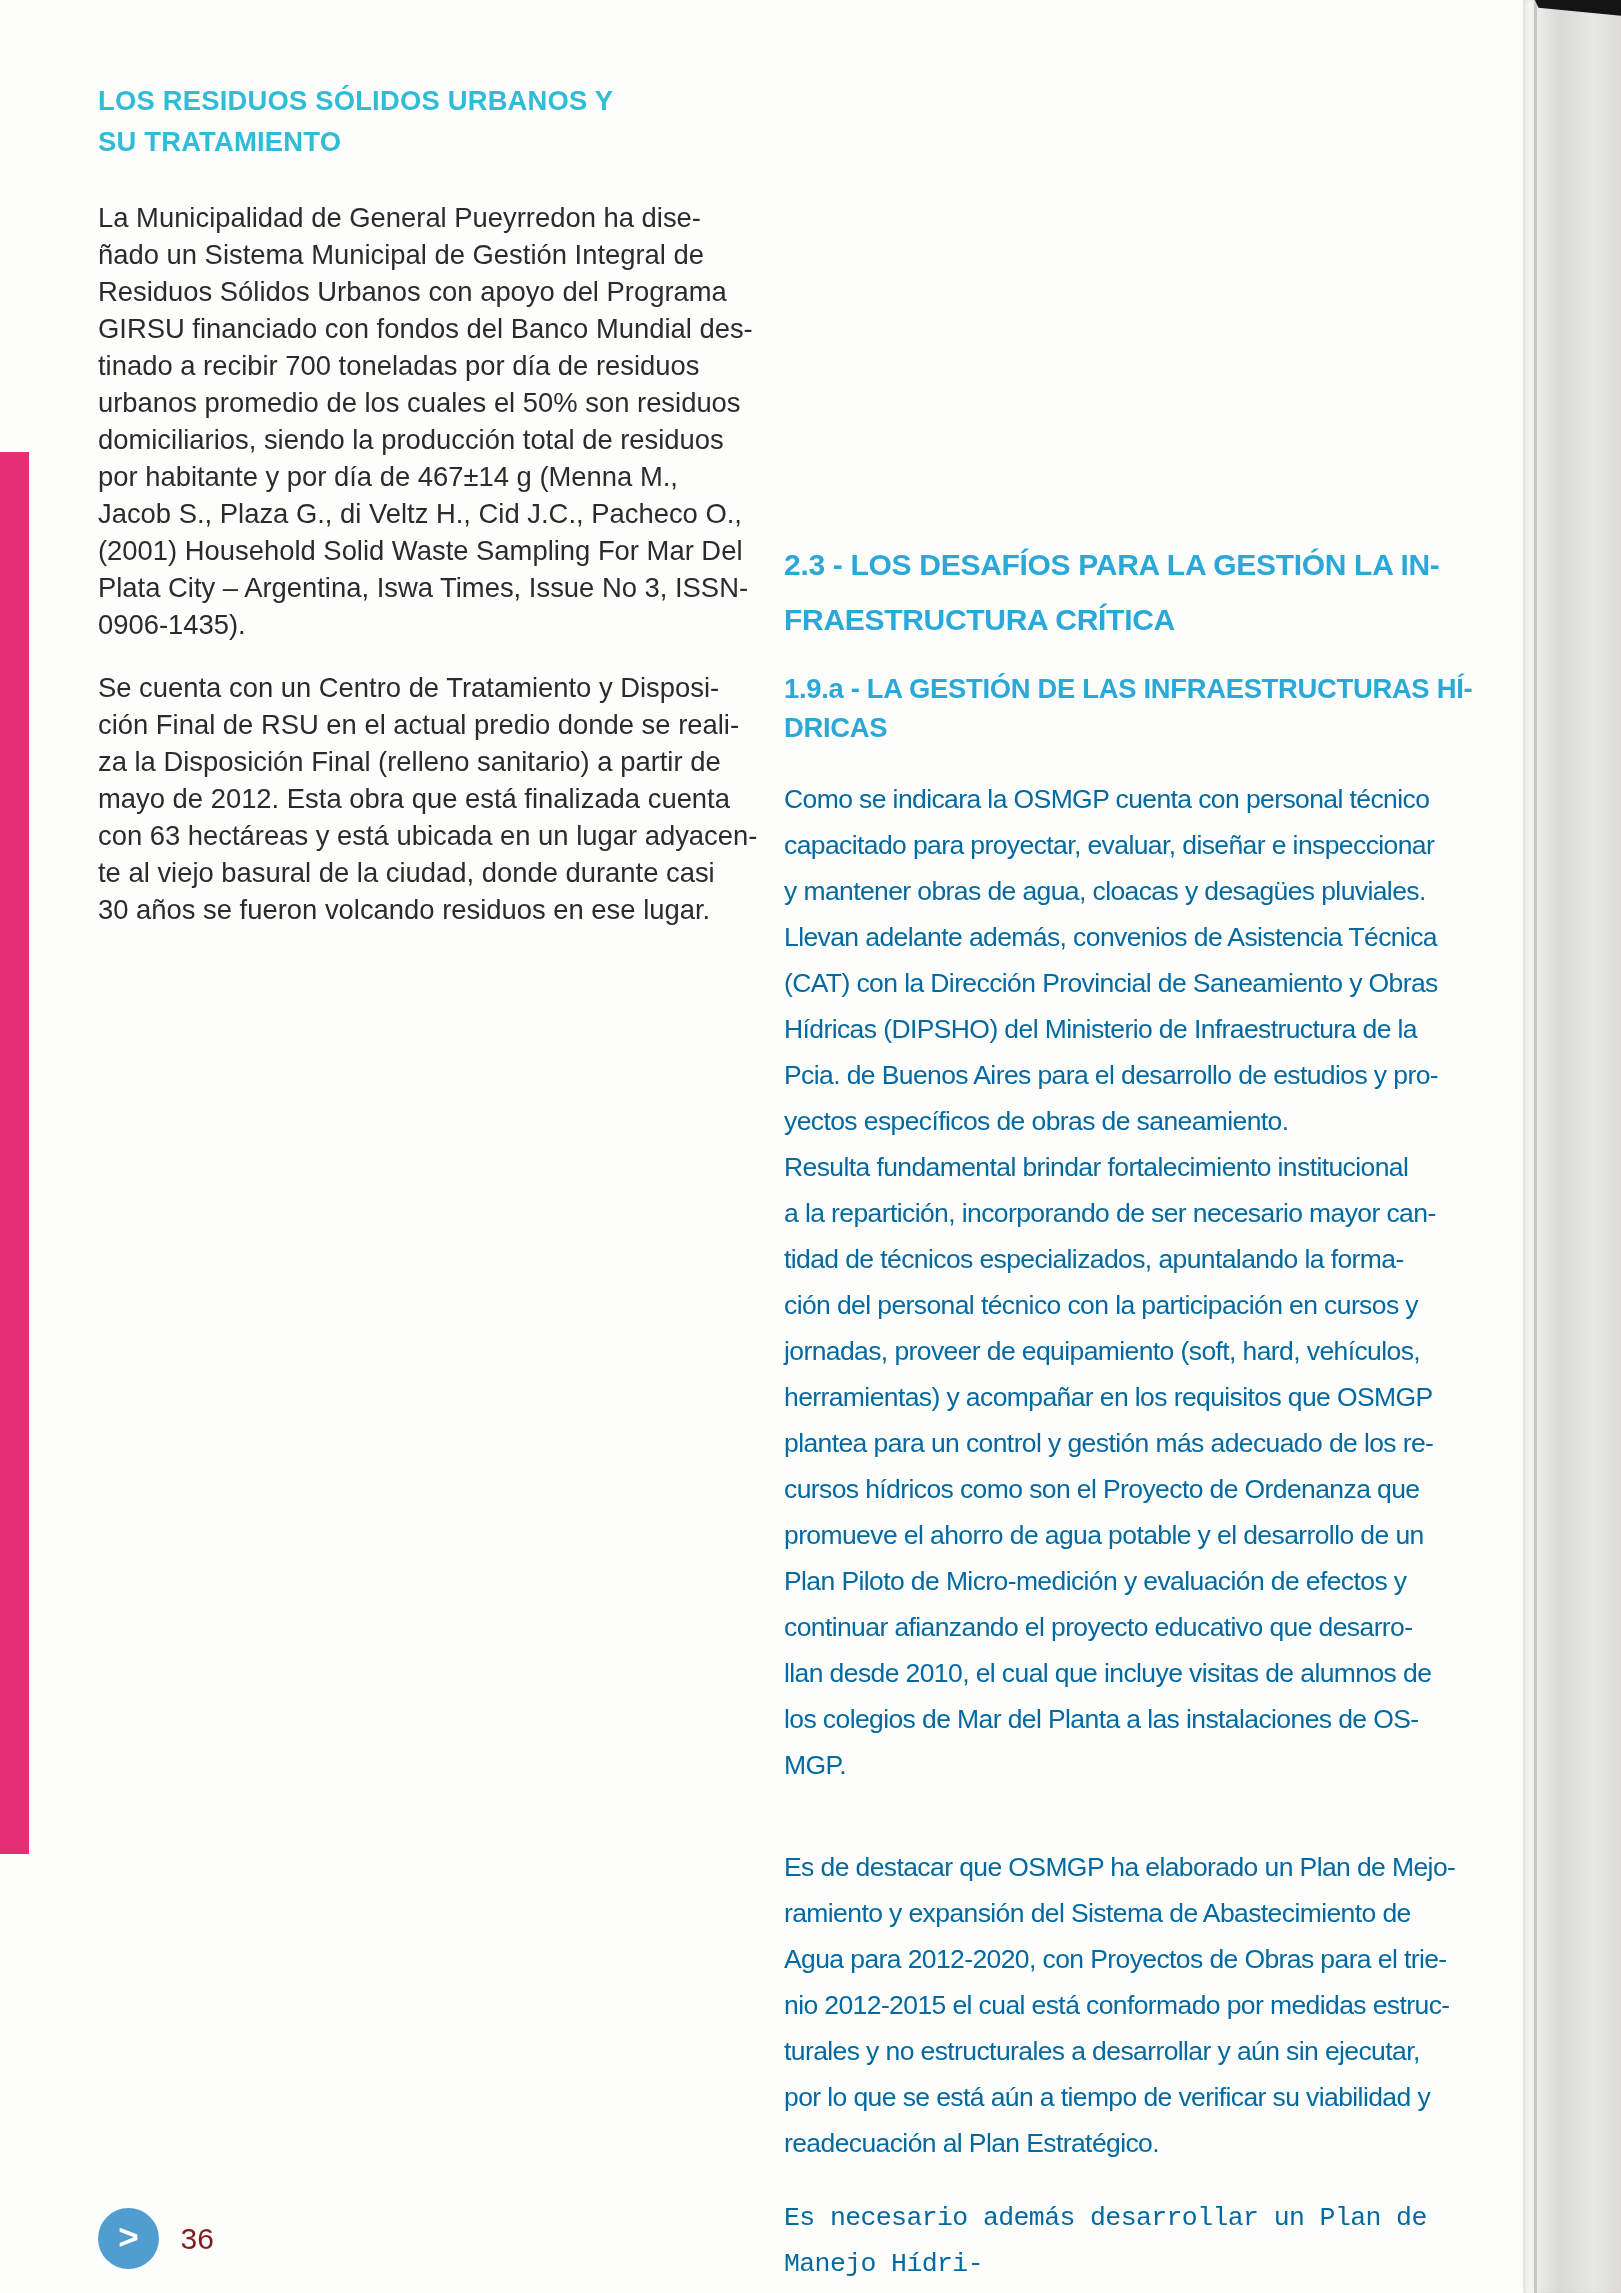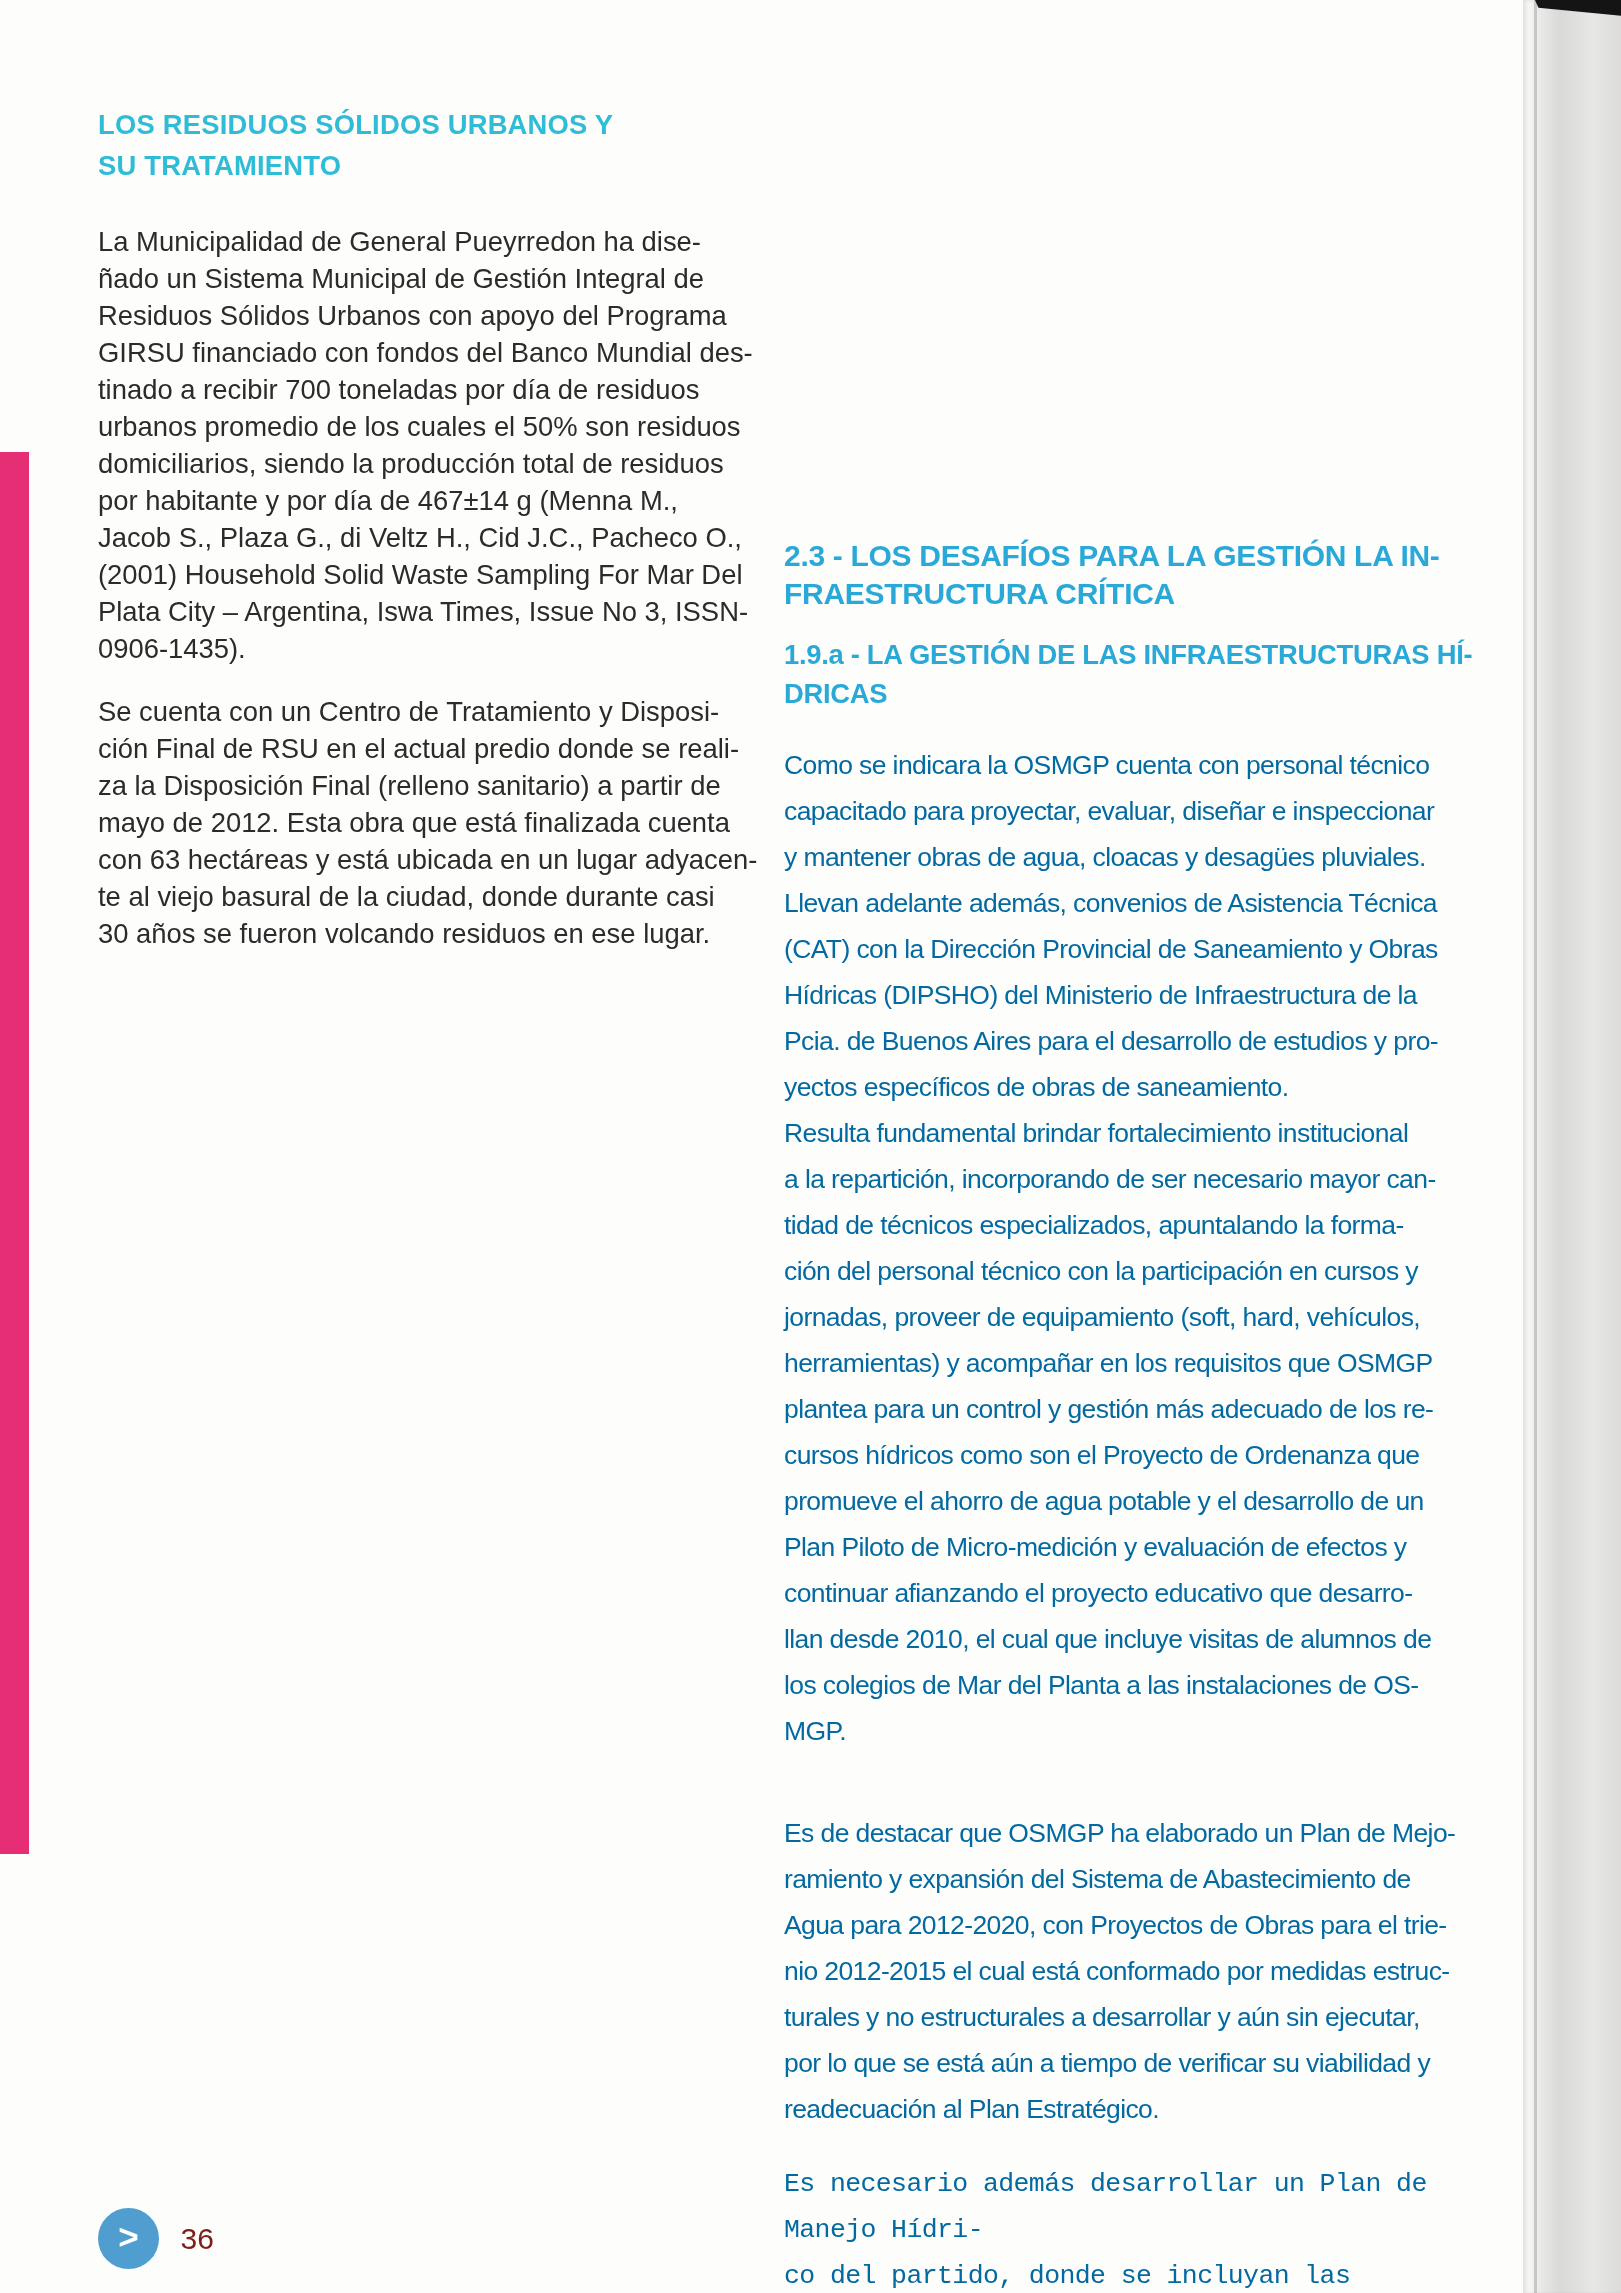--- a/index.html
+++ b/index.html
@@ -23,38 +23,38 @@
     position:absolute;right:0;top:0;width:98px;height:2294px;
     background:linear-gradient(to right,#fbfbfa 0%,#e9e9e7 18%,#d9d9d7 38%,#e7e7e5 72%,#dcdbda 100%);
     box-shadow:inset 2.9px 0 3.9px rgba(0,0,0,0.10);
   }
   .edge-line{position:absolute;right:84px;top:0;width:2.9px;height:2294px;background:rgba(150,150,148,0.45);}
   .corner-black{
     position:absolute;left:1535px;top:0;width:86px;height:15.7px;background:#141414;
     clip-path:polygon(0 0,100% 0,100% 100%,4% 50%);
   }
   .col{position:absolute;}
-  .col-left{left:98px;top:104px;width:676px;}
+  .col-left{left:98px;top:80px;width:676px;}
   .col-right{left:784px;top:537px;width:708px;}
 
   .h-left{
     margin:0 0 37px 0;color:var(--heading-cyan-left);
     font-size:27.4px;line-height:41px;font-weight:bold;
     white-space:pre-line;letter-spacing:0.2px;
   }
   .p-left{
     margin:0 0 25.5px 0;font-size:27.4px;line-height:37px;
     white-space:pre-line;color:var(--text-color);
   }
   .p-left.p2{margin-bottom:40px;}
   .p-left.p3{margin-bottom:0;}
 
   .h-right-1{
     margin:0 0 21.6px 0;color:var(--heading-cyan-right);
-    font-size:30px;line-height:38px;font-weight:bold;
+    font-size:30px;line-height:55px;font-weight:bold;
     white-space:pre-line;letter-spacing:-0.3px;
   }
   .h-right-2{
     margin:0 0 29px 0;color:var(--heading-cyan-right);
     font-size:27.4px;line-height:39px;font-weight:bold;
     white-space:pre-line;letter-spacing:-0.3px;
   }
   .p-right{
     margin:0 0 29px 0;font-size:26.5px;line-height:46px;
     letter-spacing:-0.6px;white-space:pre-line;color:#0369a1;

